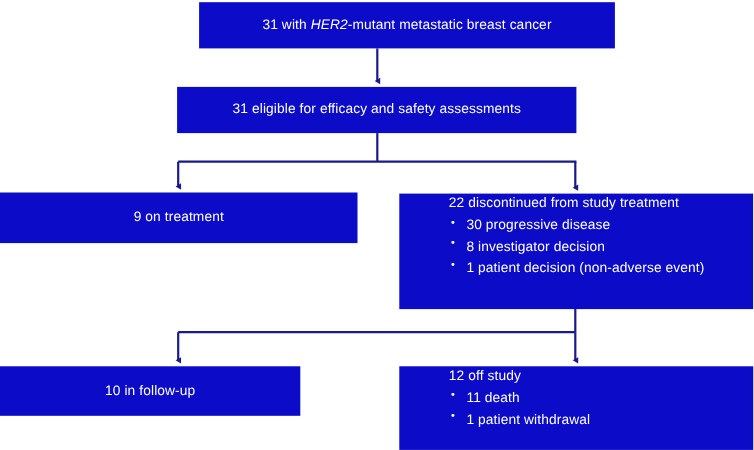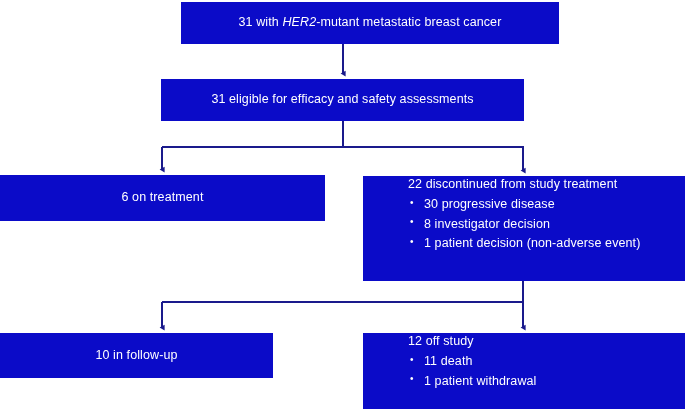--- a/index.html
+++ b/index.html
@@ -121,21 +121,21 @@
 
   <div class="node node-centered" id="node-enrolled">
     <span class="node-text"><span>31 with </span><span class="italic-gene">HER2</span><span>-mutant metastatic breast cancer</span></span>
   </div>
 
   <div class="node node-centered" id="node-eligible">
     <span class="node-text">31 eligible for efficacy and safety assessments</span>
   </div>
 
   <div class="node node-centered" id="node-ontreat">
-    <span class="node-text">6 on treatment</span>
+    <span class="node-text">9 on treatment</span>
   </div>
 
   <div class="node node-left" id="node-discont">
     <p class="node-heading">22 discontinued from study treatment</p>
     <ul class="bullet-list">
       <li class="bullet-item">30 progressive disease</li>
       <li class="bullet-item">8 investigator decision</li>
       <li class="bullet-item">1 patient decision (non-adverse event)</li>
     </ul>
   </div>

